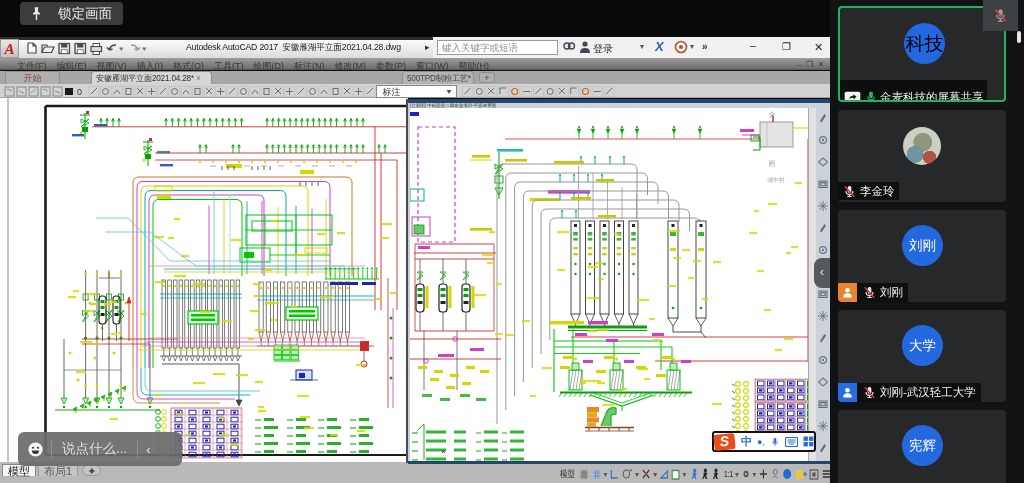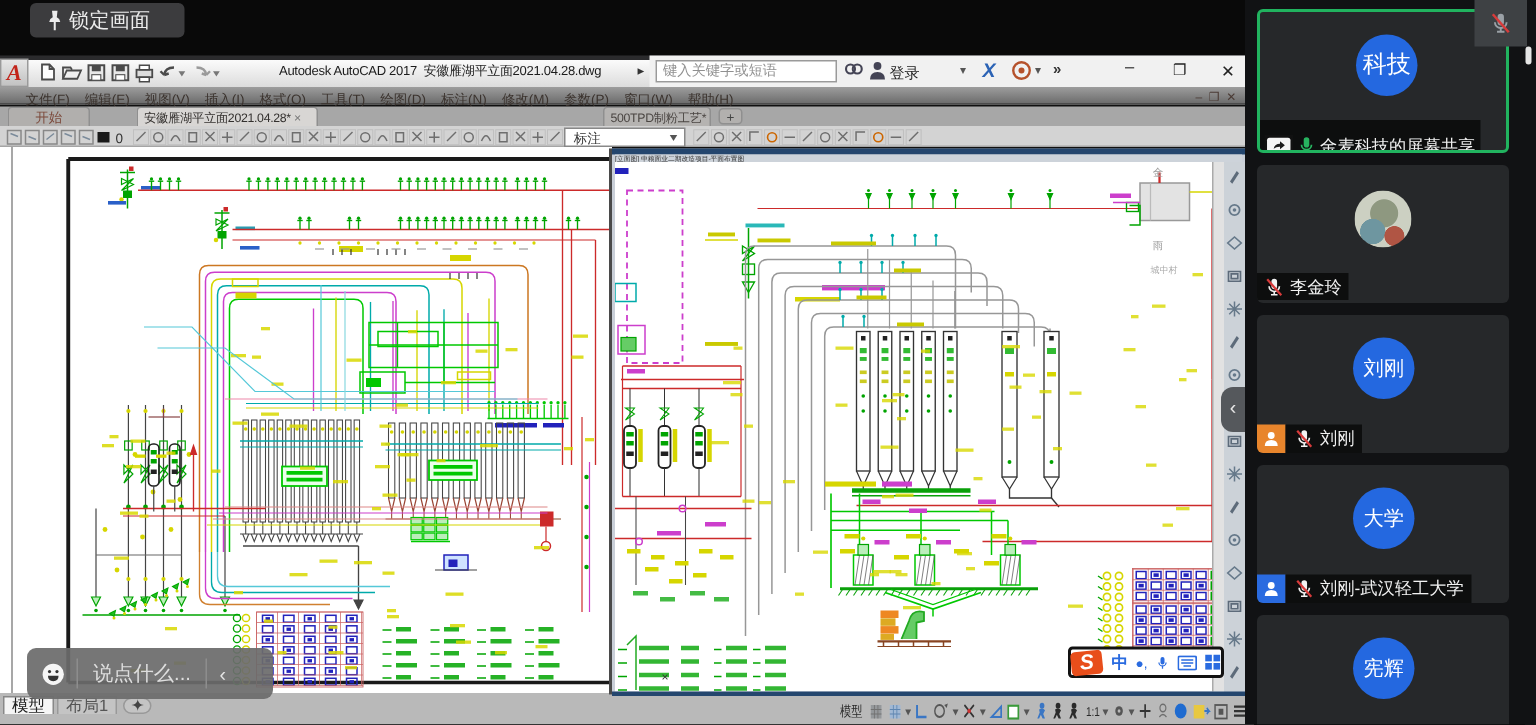--- a/index.html
+++ b/index.html
@@ -1,21 +1,21 @@
 <!DOCTYPE html>
 <html><head><meta charset="utf-8"><style>
 *{margin:0;padding:0;box-sizing:border-box;font-family:"Liberation Sans",sans-serif}
 html,body{width:1024px;height:483px;overflow:hidden;background:#000}
 #root{position:relative;width:1024px;height:483px;background:#101010}
 .abs{position:absolute}
 </style></head><body>
 <div id="root">
 
 <div class="abs" style="left:0;top:0;width:1024px;height:37px;background:#090909"></div>
-<div class="abs" style="left:20px;top:2px;width:103px;height:23px;background:#3c3c3e;border-radius:4px;display:flex;align-items:center;padding-left:9px;gap:2px">
+<div class="abs" style="left:20px;top:2px;width:103px;height:23px;background:#3c3c3e;border-radius:4px;display:flex;align-items:center;padding-left:9px;gap:14px">
 <svg width="15" height="16" viewBox="0 0 24 26">
         <path d="M9 2 L15 2 L14.2 9 Q17.5 10.5 18 14 L6 14 Q6.5 10.5 9.8 9 Z" fill="#ececec"></path>
         <line x1="12" y1="14" x2="12" y2="23" stroke="#ececec" stroke-width="2.2"></line>
       </svg>
       <span style="color:#ececec;font-size:13.5px">锁定画面</span>
     </div>
 
 <div class="abs" style="left:0;top:37px;width:836px;height:21px;background:linear-gradient(#fbfbfb,#dcdcdc);border-top:3px solid #2b2b2d"></div>
 <div class="abs" style="left:0px;top:39px;width:19px;height:19px;background:linear-gradient(#e6e6e6,#c2c2c2);border:1px solid #9a9a9a;color:#c2241a;font-size:15px;font-weight:bold;font-style:italic;text-align:center;line-height:18px;font-family:'Liberation Serif',serif">A</div>
 <svg class="abs" style="left:26px;top:41px" width="170" height="15">
@@ -1493,21 +1493,21 @@
 <div style="width:1px;height:20px;background:#8d8d8d;margin-left:7px"></div>
 <span style="color:#dedede;font-size:13.5px;margin-left:10px">说点什么...</span>
 <div style="width:1px;height:20px;background:#8d8d8d;margin-left:10px"></div>
 <span style="color:#e5e5e5;font-size:13px;margin-left:8px">‹</span>
 </div>
 
 <div class="abs" style="left:814px;top:258px;width:16px;height:30px;background:#55585c;border-radius:8px 0 0 8px;color:#e8e8e8;font-size:13px;text-align:center;line-height:28px;z-index:25">‹</div>
 
 <div class="abs" style="left:830px;top:0;width:194px;height:483px;background:#111214"></div>
 <div class="abs" style="left:838px;top:6px;width:168px;height:96px;background:#26282a;border:2px solid #21b35f;border-radius:4px;overflow:hidden">
-      <div style="position:absolute;left:64px;top:15px;width:41px;height:41px;border-radius:50%;background:#2468e0;color:#ffffff;font-size:16px;display:flex;align-items:center;justify-content:center">科技</div>
+      <div style="position:absolute;left:64px;top:15px;width:41px;height:41px;border-radius:50%;background:#2468e0;color:#000000;font-size:19px;display:flex;align-items:center;justify-content:center">科技</div>
       <div style="position:absolute;left:0px;bottom:0px;height:18px;background:rgba(8,8,8,0.8);display:flex;padding:10px 3px;max-width:168px">
         <span style="display:inline-flex;width:19px;height:14px;background:#111;align-items:center;justify-content:center">
           <svg width="17" height="13" viewBox="0 0 20 15">
             <rect x="0.8" y="0.8" width="18.4" height="11" rx="2" fill="#f5f5f5"></rect>
             <path d="M6 9.5 Q6.8 5.5 11 5.5 L11 3.6 L14.8 6.7 L11 9.8 L11 7.9 Q8 7.8 6 9.5 Z" fill="#1c1c1c"></path>
             <rect x="6.5" y="13" width="7" height="1.6" rx="0.8" fill="#f5f5f5"></rect>
           </svg>
         </span>
         <span style="margin-left:2px;display:inline-flex">
           <svg width="14" height="14" viewBox="0 0 24 24">

